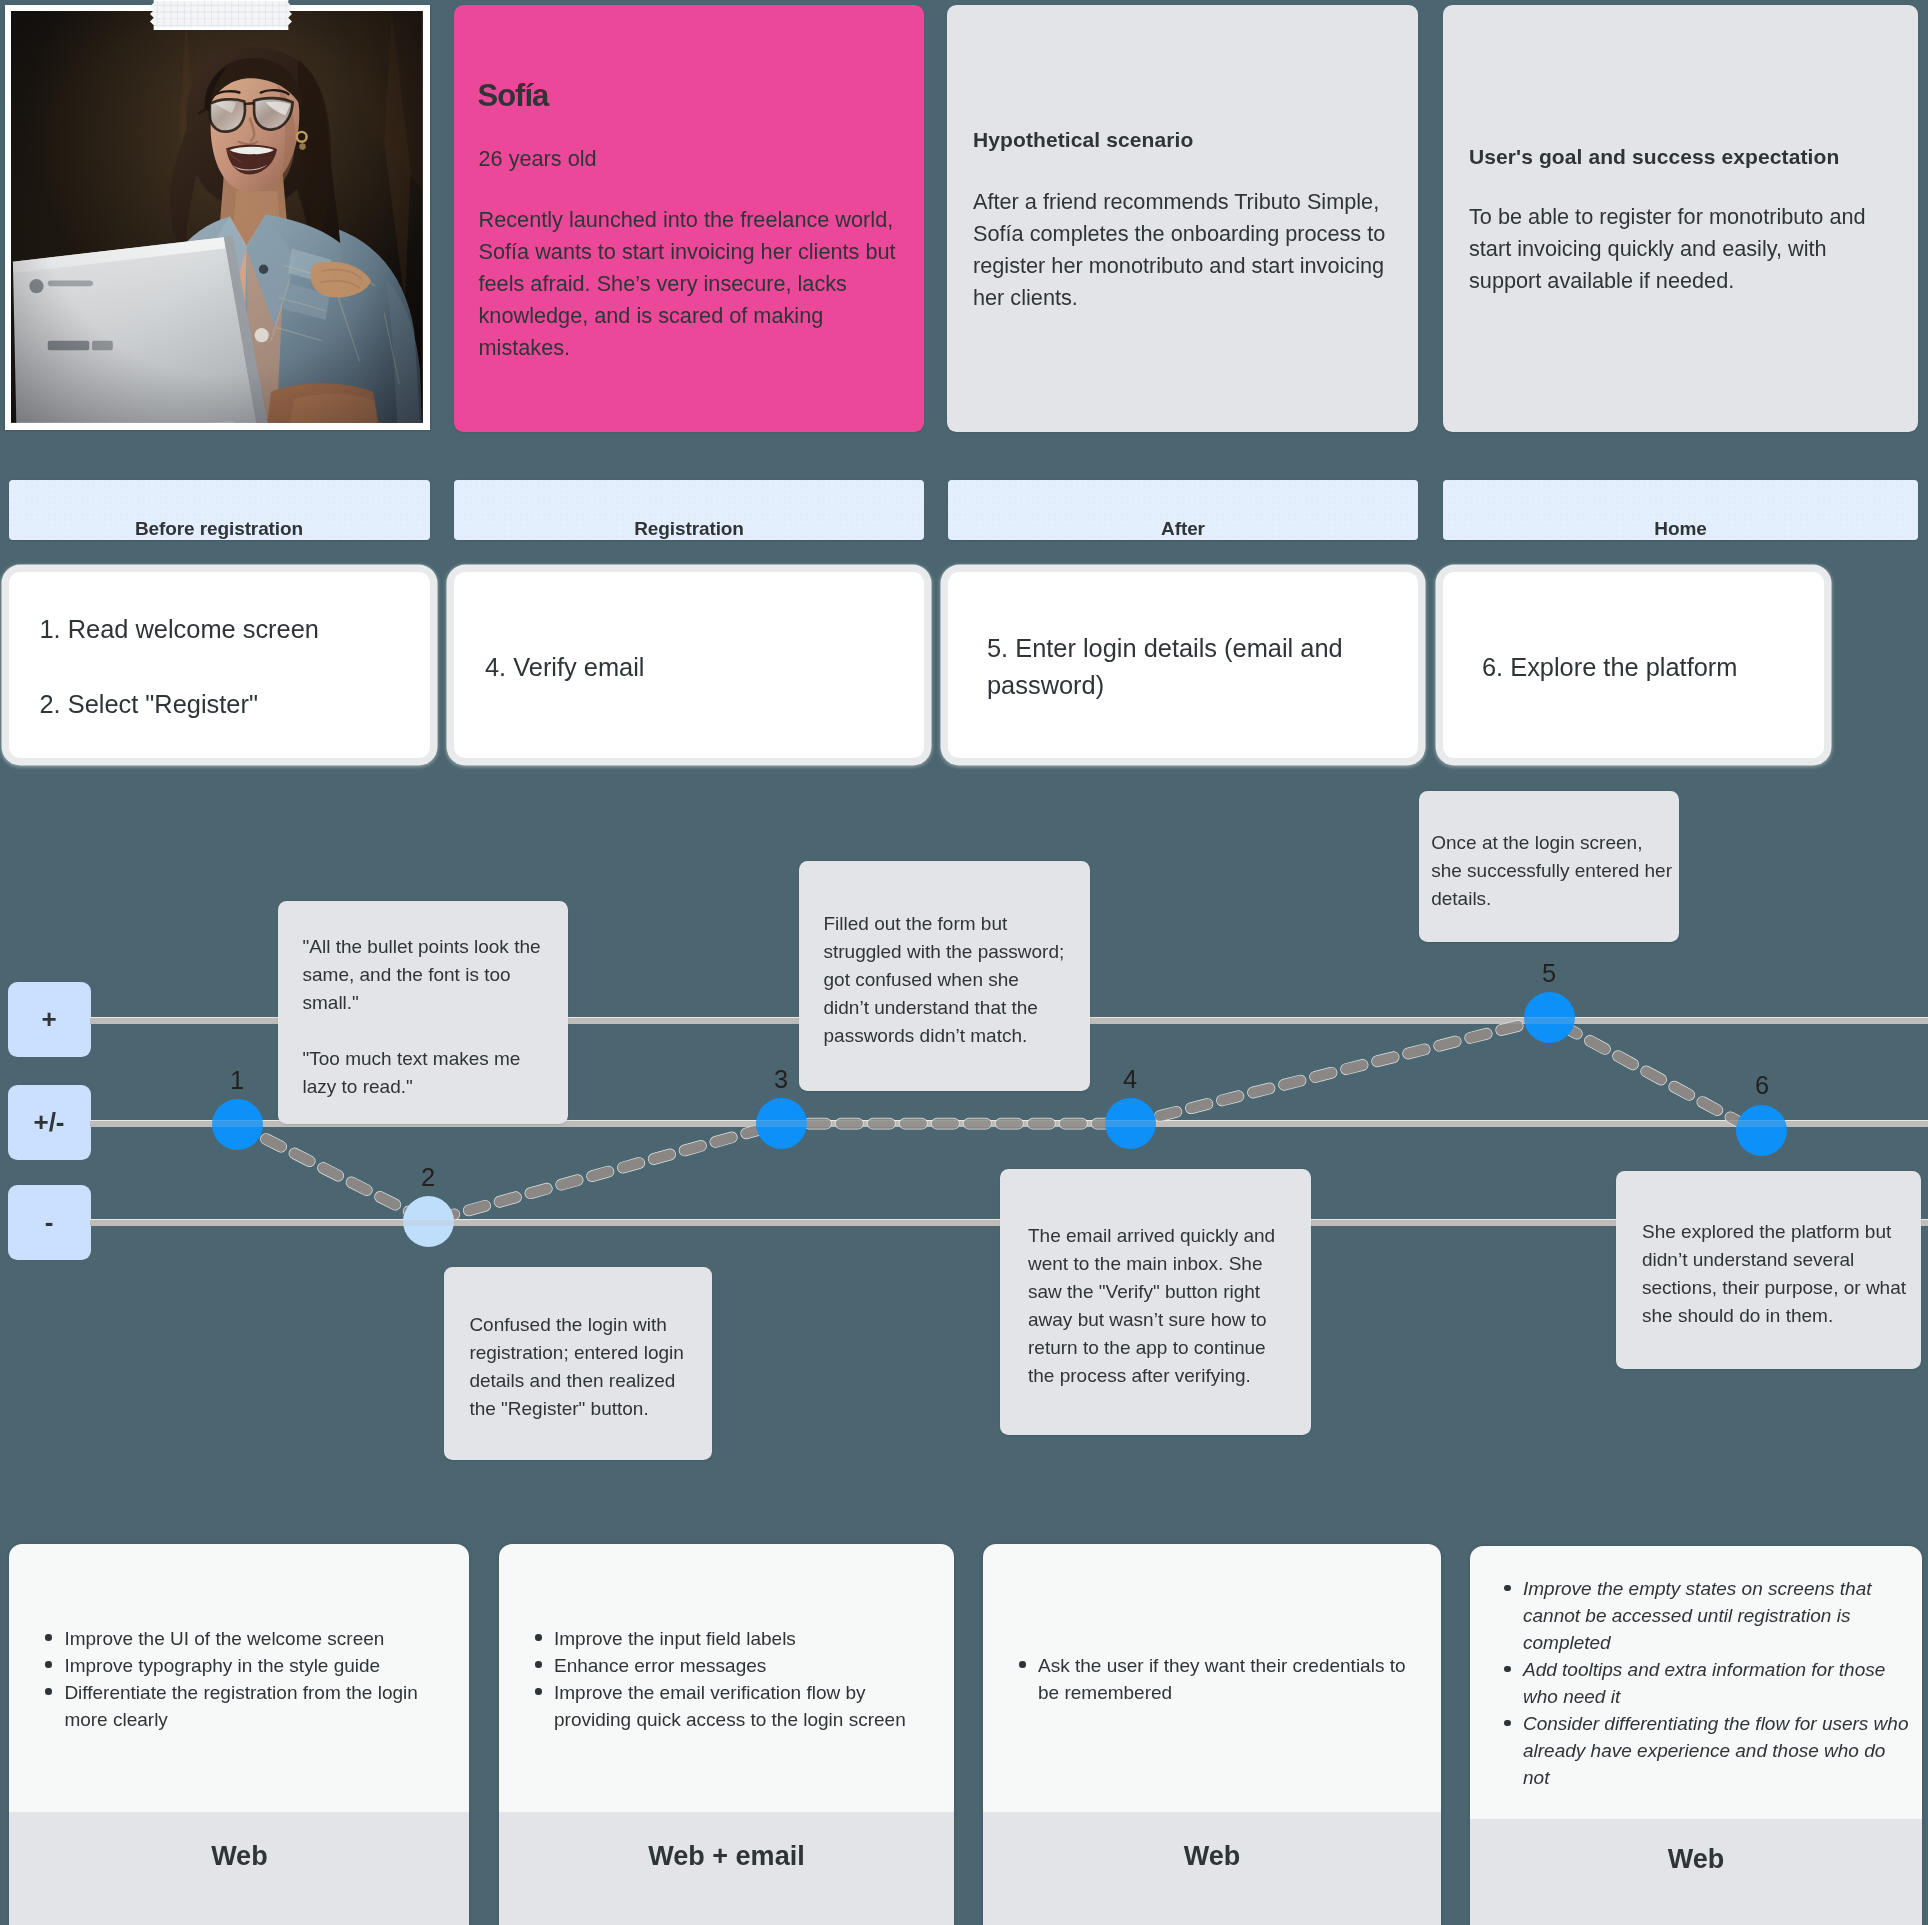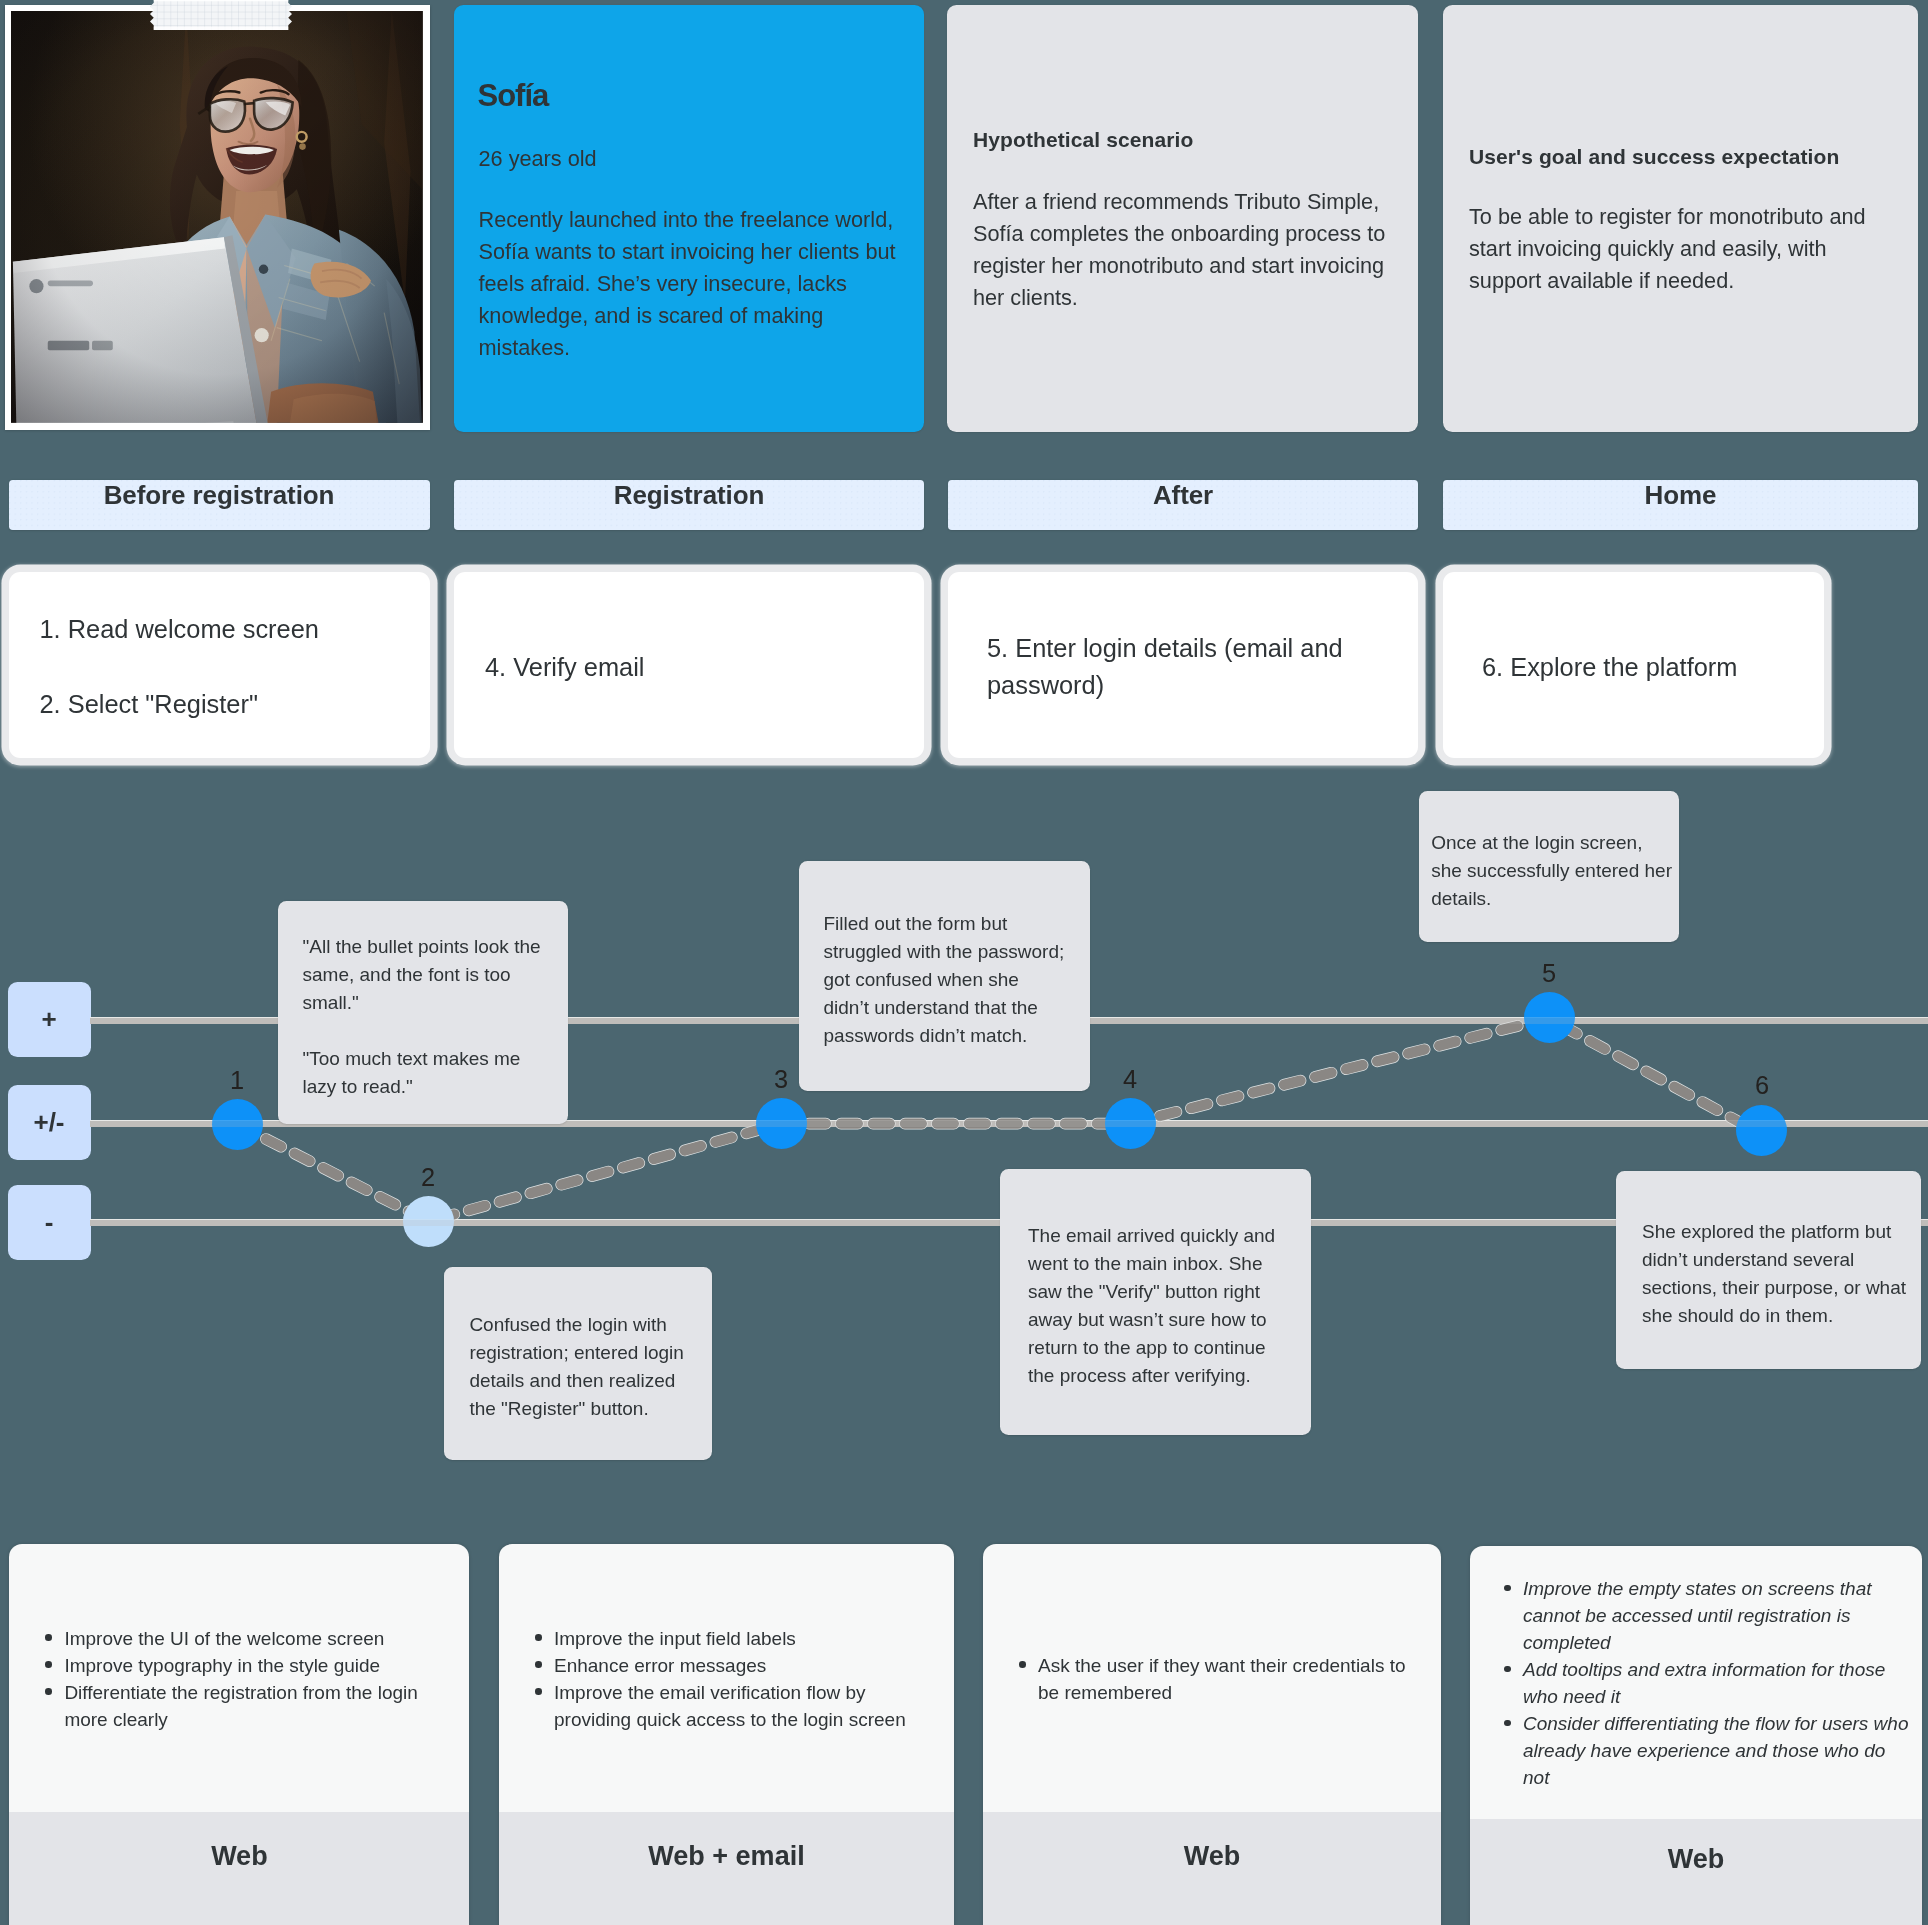--- a/index.html
+++ b/index.html
@@ -15,38 +15,38 @@
   .abs{position:absolute;}
 
   
   #photo-frame{left:4.7px;top:4.7px;width:425px;height:425px;background:#fff;
     padding:6.6px;box-shadow:0 0.9px 2.8px rgba(0,0,0,.25);}
   #photo-svg{display:block;width:100%;height:100%;}
   #tape{left:150px;top:-1.9px;width:142px;height:32px;}
 
   
   .info-card{border-radius:9.4px;box-shadow:0 0.9px 1.9px rgba(0,0,0,.09);}
-  #persona-card{left:454px;top:4.7px;width:470px;height:427px;background:#0ea5e9;}
+  #persona-card{left:454px;top:4.7px;width:470px;height:427px;background:#ec4899;}
   #scenario-card{left:947px;top:4.7px;width:471px;height:427px;background:#E3E4E8;}
   #goal-card{left:1443px;top:4.7px;width:475px;height:427px;background:#E3E4E8;}
 
   .persona-name{position:absolute;left:23.5px;top:72px;font-size:31px;font-weight:700;
     letter-spacing:-1px;line-height:38px;}
   .persona-age{position:absolute;left:24.5px;top:138px;font-size:21.7px;line-height:32px;}
   .persona-desc{position:absolute;left:24.5px;top:199px;width:424px;font-size:21.7px;line-height:32px;}
 
   .card-title{position:absolute;font-size:21px;font-weight:700;line-height:28px;letter-spacing:0.1px;}
   .card-body{position:absolute;font-size:21.7px;line-height:32px;}
 
   
-  .stage-header{height:50px;border-radius:3.8px;background:#E4EFFE;
+  .stage-header{height:60px;border-radius:3.8px;background:#E4EFFE;
     background-image:radial-gradient(circle at 0.9px 0.9px, rgba(130,168,210,.13) 0.6px, transparent 0.7px);
     background-size:5.6px 5.6px;
-    display:flex;align-items:flex-start;justify-content:center;
-    font-size:26px;font-weight:700;letter-spacing:-0.1px;
+    display:flex;align-items:flex-end;justify-content:center;
+    font-size:19px;font-weight:700;letter-spacing:-0.1px;
     box-shadow:0 0.9px 1.9px rgba(0,0,0,.12);}
 
   
   .step-card{border-radius:11.3px;background:#fff;
     box-shadow:0 0 0 7.5px #E9EAEC, 0 0.9px 3.8px 7.5px rgba(226,228,231,.45);
     display:flex;flex-direction:column;justify-content:center;
     padding-left:31px;padding-right:24.5px;padding-top:4.7px;}
   .step-line{font-size:25.4px;line-height:37px;margin:0;}
   .step-line + .step-line{margin-top:38px;}
 

